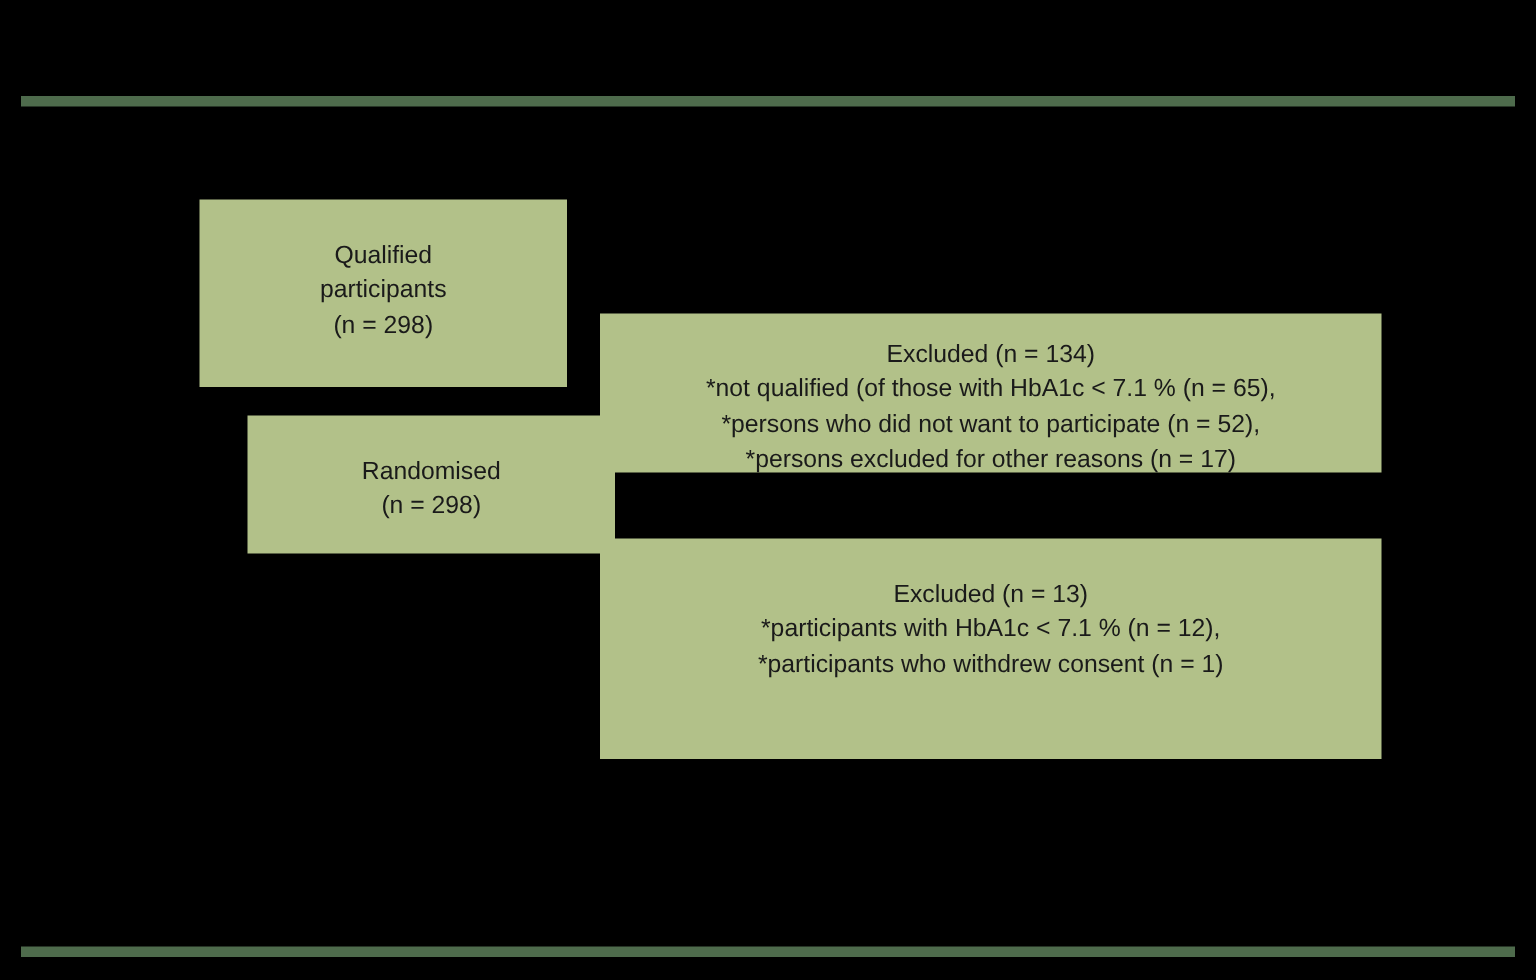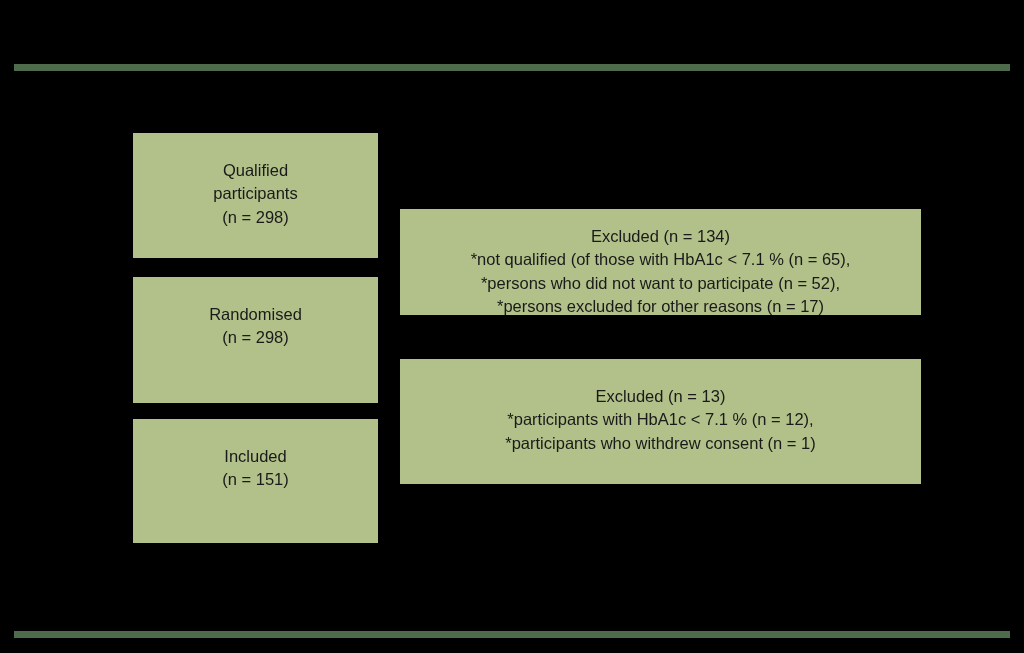--- a/index.html
+++ b/index.html
@@ -46,48 +46,46 @@
   }
 
   
   .node-left {
     left: 133px;
     width: 245px;
     font-size: 16.5px;
     padding-top: 26px;
   }
   #node-qualified   { top: 133px; height: 125px; }
-  #node-randomised  { top: 277px; height: 126px; }
+  #node-randomised  { top: 277px; height: 92px; margin-left: 32px; }
   #node-included    { top: 419px; height: 124px; }
 
   
   .node-right {
     left: 400px;
     width: 521px;
     font-size: 16.5px;
   }
   #node-excluded-1 { top: 209px; height: 106px; padding-top: 16px; }
-  #node-excluded-2 { top: 359px; height: 125px; padding-top: 26px; }
+  #node-excluded-2 { top: 359px; height: 147px; padding-top: 26px; }
 </style>
 </head>
 <body>
 
 <div class="slide">
 
   <div class="rule top"></div>
 
   <div class="node node-left" id="node-qualified">Qualified
 participants
 (n = 298)</div>
 
   <div class="node node-left" id="node-randomised">Randomised
 (n = 298)</div>
 
-  <div class="node node-left" id="node-included">Included
-(n = 151)</div>
 
   <div class="node node-right" id="node-excluded-1">Excluded (n = 134)
 *not qualified (of those with HbA1c &lt; 7.1 % (n = 65),
 *persons who did not want to participate (n = 52),
 *persons excluded for other reasons (n = 17)</div>
 
   <div class="node node-right" id="node-excluded-2">Excluded (n = 13)
 *participants with HbA1c &lt; 7.1 % (n = 12),
 *participants who withdrew consent (n = 1)</div>
 

